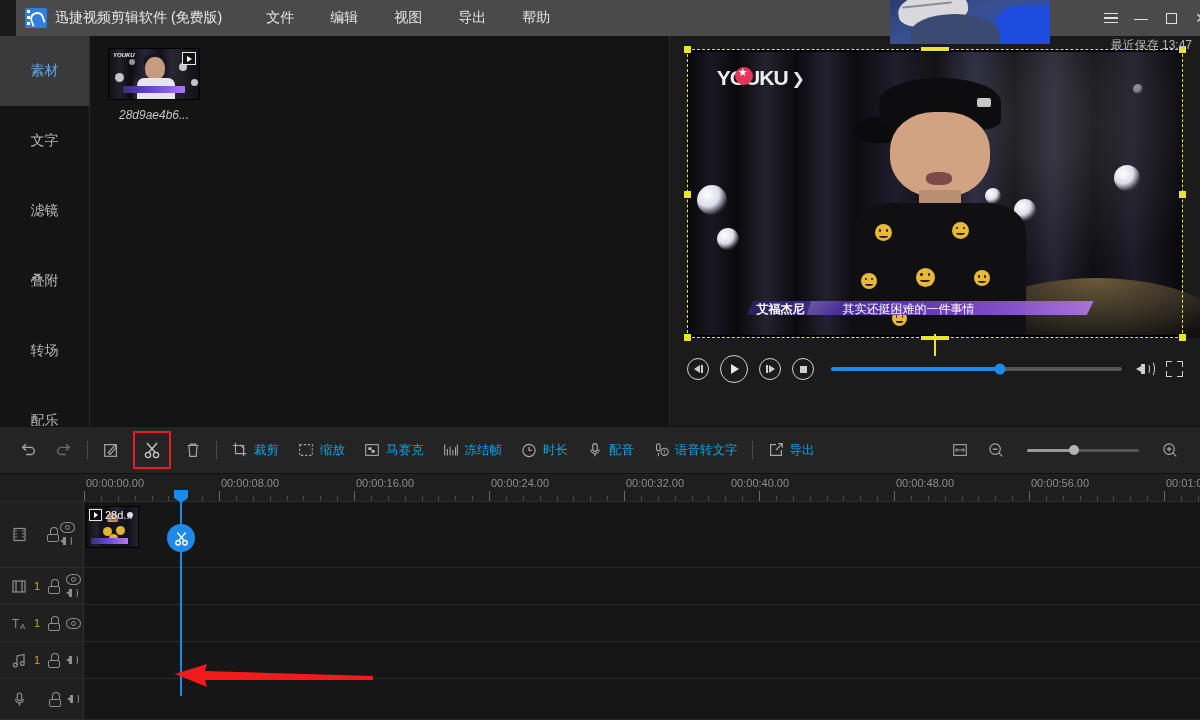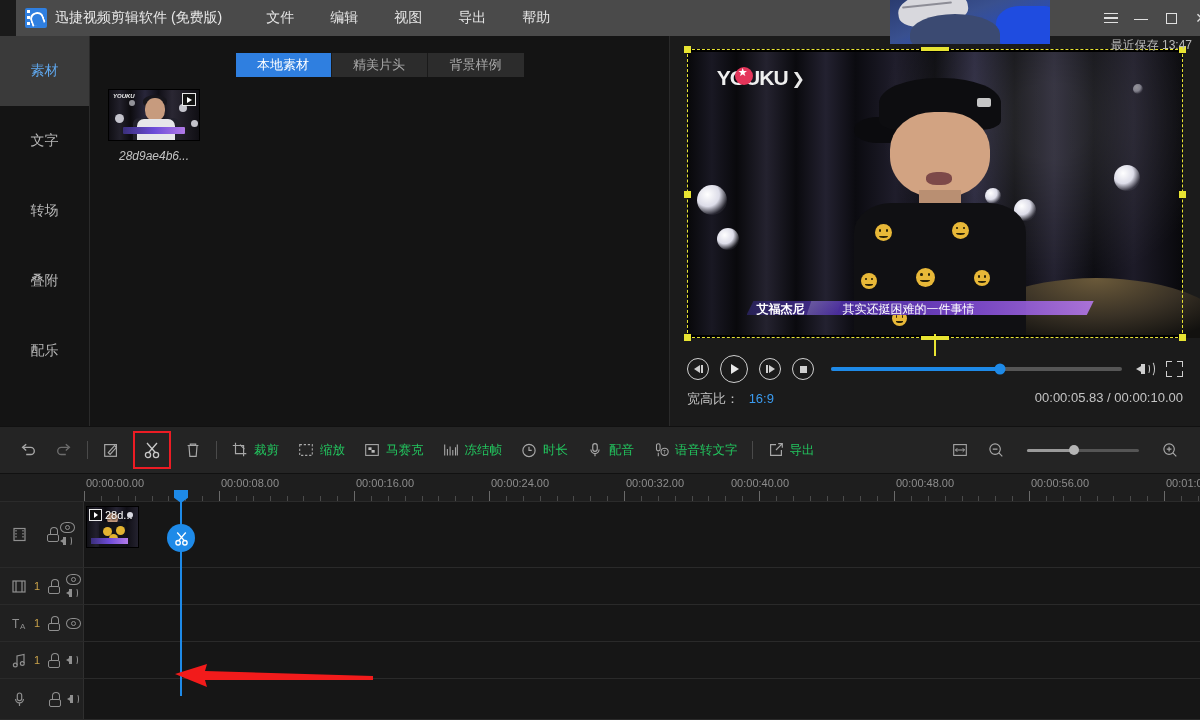--- a/index.html
+++ b/index.html
@@ -249,21 +249,21 @@
 
   .player-meta { position: absolute; left: 17px; top: 354px; width: 496px; display: flex; justify-content: space-between; font-size: 13px; color: #c4c4c4; }
   .ratio-val { color: #3b9bef; margin-left: 6px; }
 
   
   .edit-toolbar {
     position: absolute; left: 0; top: 426px; width: 1200px; height: 48px;
     background: #242424; border-top: 1px solid #111; border-bottom: 1px solid #111;
     display: flex; align-items: center; padding-left: 10px;
   }
-  .tb-item { display: flex; align-items: center; gap: 5px; padding: 0 9px; height: 34px; color: #22c55e; font-size: 12.5px; white-space: nowrap; }
+  .tb-item { display: flex; align-items: center; gap: 5px; padding: 0 9px; height: 34px; color: #0ea5e9; font-size: 12.5px; white-space: nowrap; }
   .tb-sep { width: 1px; height: 18px; background: #4a4a4a; margin: 0 5px; }
   .tb-icon { width: 18px; height: 18px; position: relative; flex: none; }
   .split-highlight { outline: 2px solid #ec1c24; outline-offset: 0; width: 34px; height: 34px; display: flex; align-items: center; justify-content: center; padding: 0; margin: 0 6px; }
   .tb-right { margin-left: auto; display: flex; align-items: center; padding-right: 12px; }
   .zoom-slider { width: 112px; height: 3px; background: #555; border-radius: 2px; position: relative; margin: 0 13px; }
   .zoom-slider .zfill { position: absolute; left: 0; top: 0; height: 100%; width: 42%; background: #9a9a9a; border-radius: 2px; }
   .zoom-slider .zknob { position: absolute; left: 42%; top: 50%; width: 10px; height: 10px; background: #b4b4b4; border-radius: 50%; transform: translate(-50%,-50%); }
 
   
   .timeline { position: absolute; left: 0; top: 474px; width: 1200px; height: 246px; background: #1a1a1a; }
@@ -359,31 +359,27 @@
       <div class="blob1"></div>
       <div class="blob2"></div>
       <div class="line"></div>
   </div>
 
   <div class="savetime">最近保存 13:47</div>
 
   <div class="sidebar">
     <div class="side-item active">素材</div>
     <div class="side-item">文字</div>
+    <div class="side-item">滤镜</div>
+    <div class="side-item">叠附</div>
     <div class="side-item">转场</div>
-    <div class="side-item">叠附</div>
     <div class="side-item">配乐</div>
   </div>
 
   <div class="media-panel">
-    <div class="tabs">
-      <div class="tab active">本地素材</div>
-      <div class="tab">精美片头</div>
-      <div class="tab">背景样例</div>
-    </div>
 
 
     <div class="media-grid">
       <div class="media-card">
         <div class="media-thumb">
           <div class="logo">YOUKU</div>
           <div class="bokeh" style="left:6px;top:24px;width:9px;height:9px;"></div>
           <div class="bokeh" style="left:70px;top:14px;width:8px;height:8px;"></div>
           <div class="bokeh" style="left:82px;top:30px;width:7px;height:7px;"></div>
           <div class="bokeh" style="left:20px;top:10px;width:6px;height:6px;opacity:.6;"></div>
@@ -497,27 +493,20 @@
           <span class="w2"></span>
       </div>
       <div class="ico-full">
         <span class="tl"></span>
           <span class="tr"></span>
           <span class="bl"></span>
           <span class="br"></span>
       </div>
     </div>
 
-    <div class="player-meta">
-      <div>
-        <span>宽高比：</span>
-        <span class="ratio-val">16:9</span>
-      </div>
-      <div>00:00:05.83 / 00:00:10.00</div>
-    </div>
   </div>
 
   <div class="edit-toolbar">
     <div class="tb-item">
       <svg class="tb-icon" viewBox="0 0 20 20">
         <path d="M5 7 H13 a4 4 0 0 1 0 8 H8" fill="none" stroke="#a8a8a8" stroke-width="1.5"></path>
         <path d="M8 3.5 L4 7 L8 10.5" fill="none" stroke="#a8a8a8" stroke-width="1.5"></path>
       </svg>
     </div>
     <div class="tb-item">

